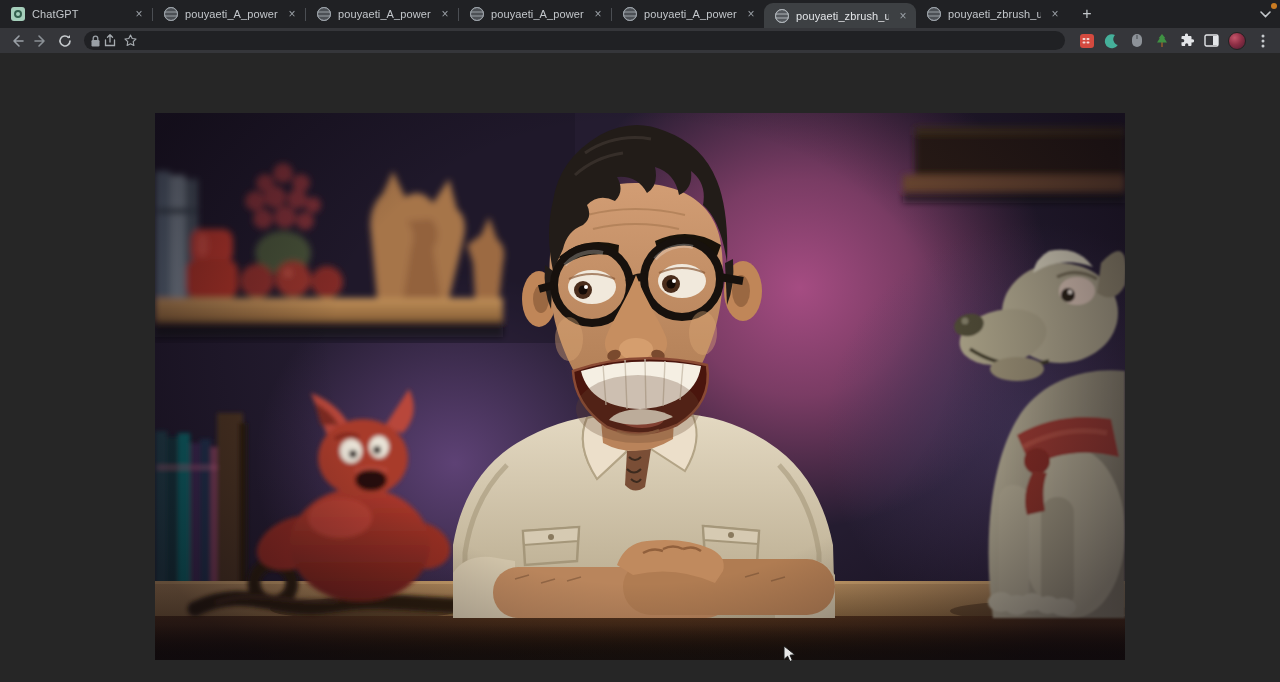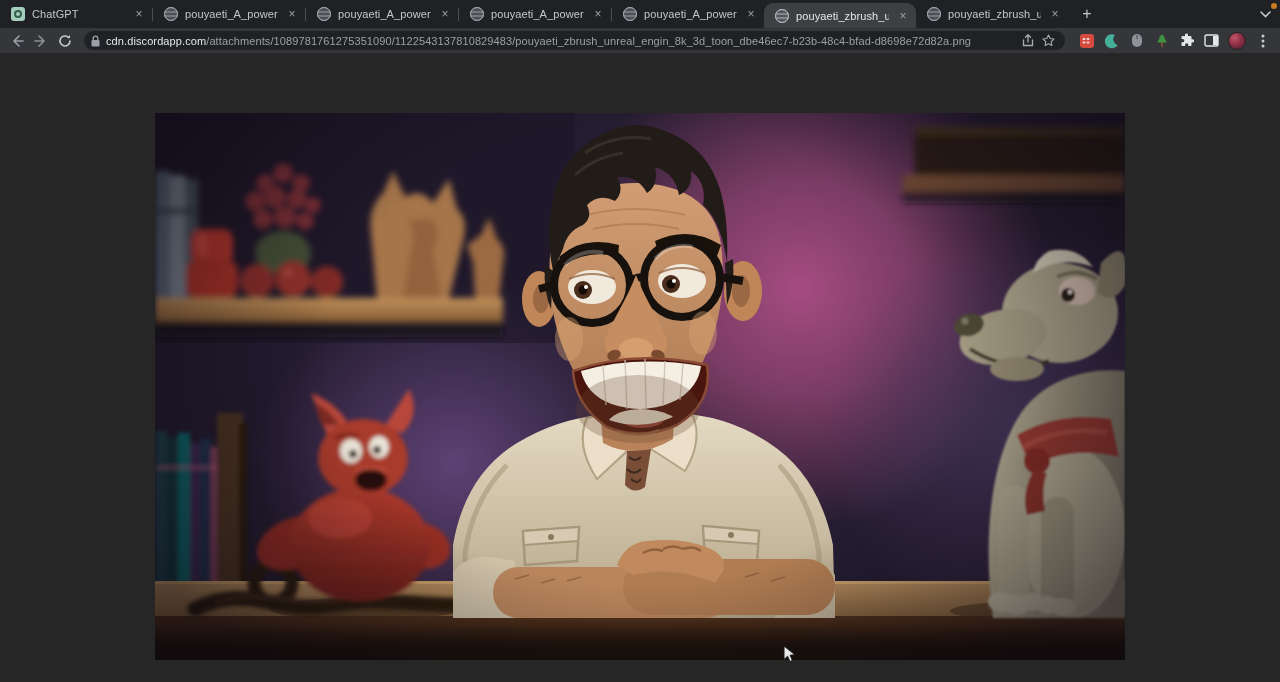--- a/index.html
+++ b/index.html
@@ -202,21 +202,20 @@
           <path d="M12 7a5 5 0 11-1.4-3.5" stroke="#c6cacd" stroke-width="1.6" fill="none" stroke-linecap="round"></path>
           <path d="M12 1v3h-3z" fill="#c6cacd"></path>
         </svg>
     </div>
 
     <div class="omnibox">
       <svg width="9" height="12" viewBox="0 0 9 12">
         <rect x="0.5" y="5" width="8" height="6.5" rx="1.2" fill="#9aa0a6"></rect>
         <path d="M2.2 5V3.4a2.3 2.3 0 014.6 0V5" stroke="#9aa0a6" stroke-width="1.3" fill="none"></path>
       </svg>
-      <span class="url"><span class="domain">cdn.discordapp.com</span><span>/attachments/1089781761275351090/1122543137810829483/pouyaeti_zbrush_unreal_engin_8k_3d_toon_dbe46ec7-b23b-48c4-bfad-d8698e72d82a.png</span></span>
       <span class="omni-icon">
         <svg width="12" height="13" viewBox="0 0 12 13">
             <path d="M6 1v7M3.5 3.2L6 .8l2.5 2.4" stroke="#a7acb1" stroke-width="1.3" fill="none" stroke-linecap="round" stroke-linejoin="round"></path>
             <path d="M1.5 6v5.5h9V6" stroke="#a7acb1" stroke-width="1.3" fill="none" stroke-linecap="round"></path>
           </svg>
       </span>
       <span class="omni-icon">
         <svg width="13" height="13" viewBox="0 0 13 13">
             <path d="M6.5 1l1.7 3.5 3.8.5-2.8 2.7.7 3.8L6.5 9.7l-3.4 1.8.7-3.8L1 5l3.8-.5z" stroke="#a7acb1" stroke-width="1.1" fill="none" stroke-linejoin="round"></path>
           </svg>

